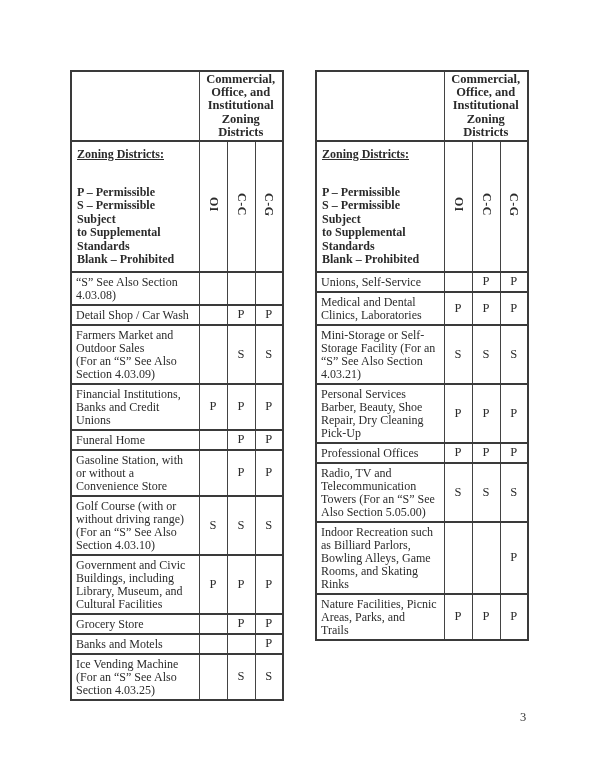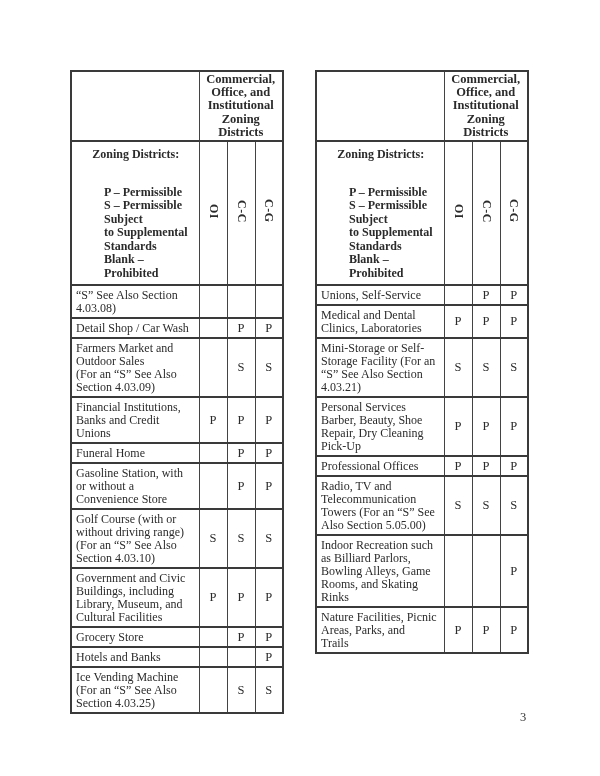--- a/index.html
+++ b/index.html
@@ -52,22 +52,22 @@
 
   
   .ztable tr.key-row { height: 115px; }
   .ztable td.key-cell {
     padding: 4px 4px 4px 5px;
     vertical-align: top;
     font-weight: bold;
     font-size: 12px;
     line-height: 13.5px;
   }
-  .key-title { text-align: center; margin: 2px 0 24px 0; }
-  .key-lines { text-align: left; white-space: pre-line; margin-left: 27px; }
+  .key-title { margin: 2px 0 24px 0; text-decoration: underline; }
+  .key-lines { text-align: left; white-space: pre-line; }
 
   .ztable td.rot-cell { text-align: center; vertical-align: middle; }
   .rot {
     display: inline-block;
     writing-mode: vertical-rl;
     text-orientation: mixed;
     font-weight: bold;
     font-size: 12px;
     letter-spacing: 0.5px;
   }
@@ -191,21 +191,21 @@
         <td class="val">P</td>
         <td class="val">P</td>
       </tr>
       <tr>
         <td class="lbl">Grocery Store</td>
         <td class="val"></td>
         <td class="val">P</td>
         <td class="val">P</td>
       </tr>
       <tr>
-        <td class="lbl">Hotels and Banks</td>
+        <td class="lbl">Banks and Motels</td>
         <td class="val"></td>
         <td class="val"></td>
         <td class="val">P</td>
       </tr>
       <tr>
         <td class="lbl">Ice Vending Machine
 (For an “S” See Also
 Section 4.03.25)</td>
         <td class="val"></td>
         <td class="val">S</td>

